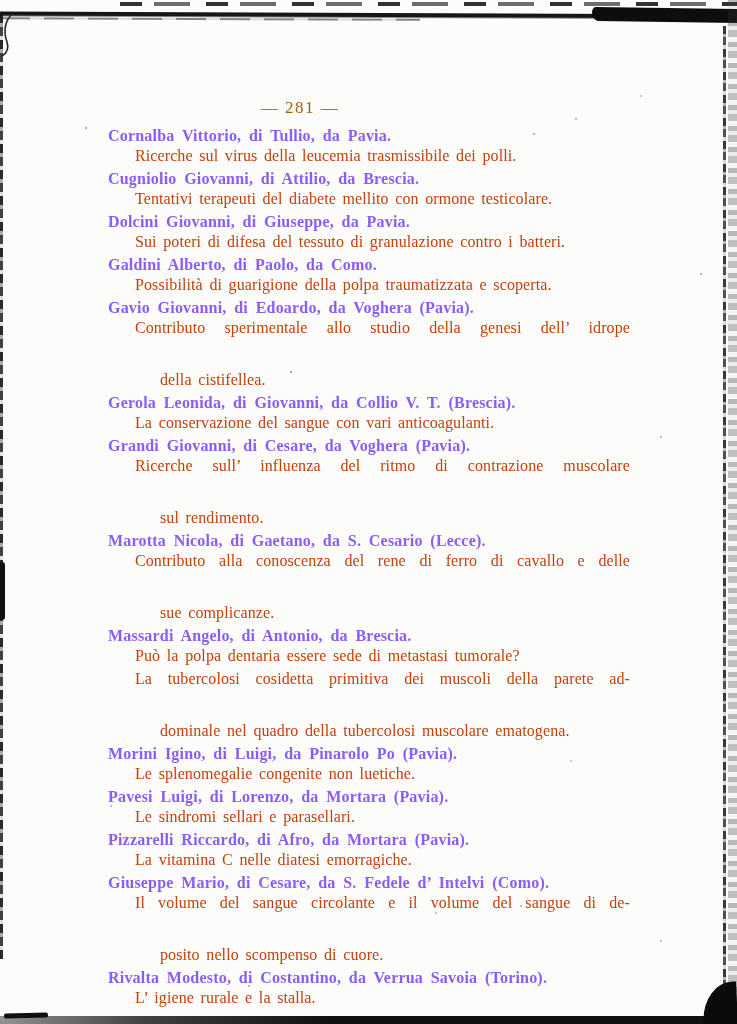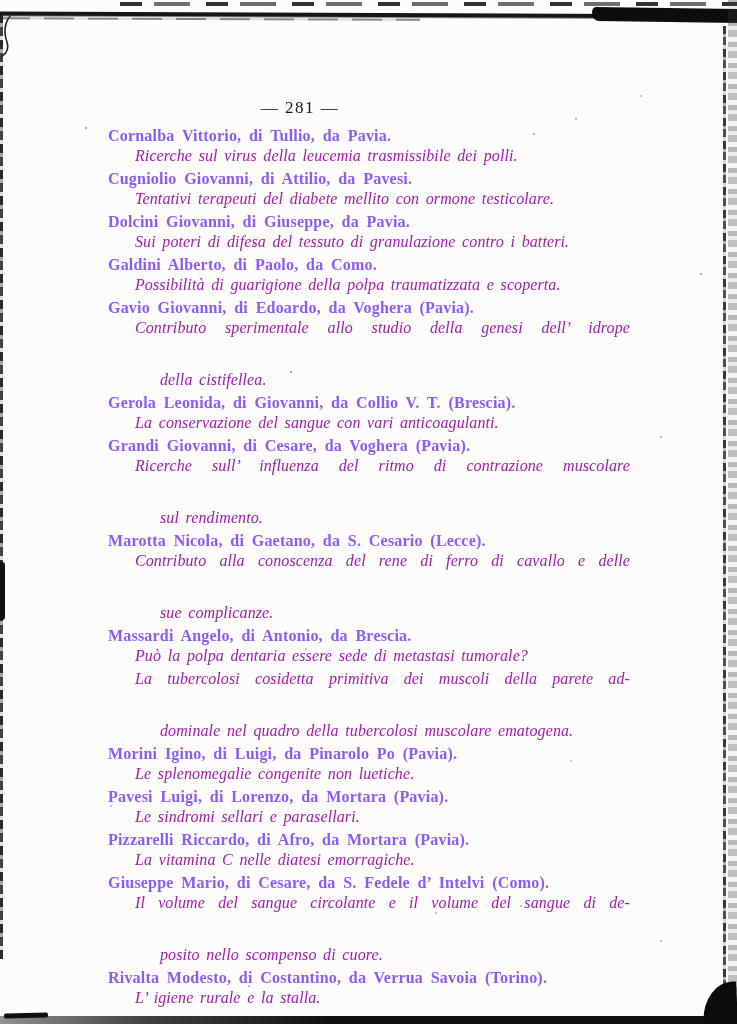--- a/index.html
+++ b/index.html
@@ -103,42 +103,41 @@
       570px 760px 0 0 rgba(45,45,45,.3);
   }
 
   
   .page-number {
     position: absolute;
     left: 0; top: 98px; width: 600px;
     text-align: center;
     font-size: 17px;
     letter-spacing: 1.5px;
-    color: #0f172a;
+    color: #a16207;
   }
   .entries {
     position: absolute;
     left: 108px; top: 126px; width: 524px;
     font-size: 16px;
     line-height: 20px;
   }
   .entry { margin-bottom: 3px; }
   .entry-name {
     word-spacing: 3.5px;
     letter-spacing: 0.2px;
     color: #8b5cf6;
     font-weight: bold;
   }
   .entry-title {
     margin-left: 27px;
     width: 495px;
-    font-style: italic;
     word-spacing: 2.5px;
     letter-spacing: 0.1px;
-    color: #a21caf;
+    color: #c2410c;
   }
   .title-line.cont { padding-left: 25px; margin-top: 32px; }
   .title-line.just {
     text-align: justify;
     text-align-last: justify;
   }
 </style>
 </head>
 <body>
 
@@ -163,21 +162,21 @@
   <div class="page-number">— 281 —</div>
   <div class="entries">
   <div class="entry">
     <div class="entry-name">Cornalba Vittorio, di Tullio, da Pavia.</div>
     <div class="entry-title">
           <div class="title-line">Ricerche sul virus della leucemia trasmissibile dei polli.</div>
         </div>
   </div>
 
   <div class="entry">
-    <div class="entry-name">Cugniolio Giovanni, di Attilio, da Pavesi.</div>
+    <div class="entry-name">Cugniolio Giovanni, di Attilio, da Brescia.</div>
     <div class="entry-title">
           <div class="title-line">Tentativi terapeuti del diabete mellito con ormone testicolare.</div>
         </div>
   </div>
 
   <div class="entry">
     <div class="entry-name">Dolcini Giovanni, di Giuseppe, da Pavia.</div>
     <div class="entry-title">
           <div class="title-line">Sui poteri di difesa del tessuto di granulazione contro i batteri.</div>
         </div>

